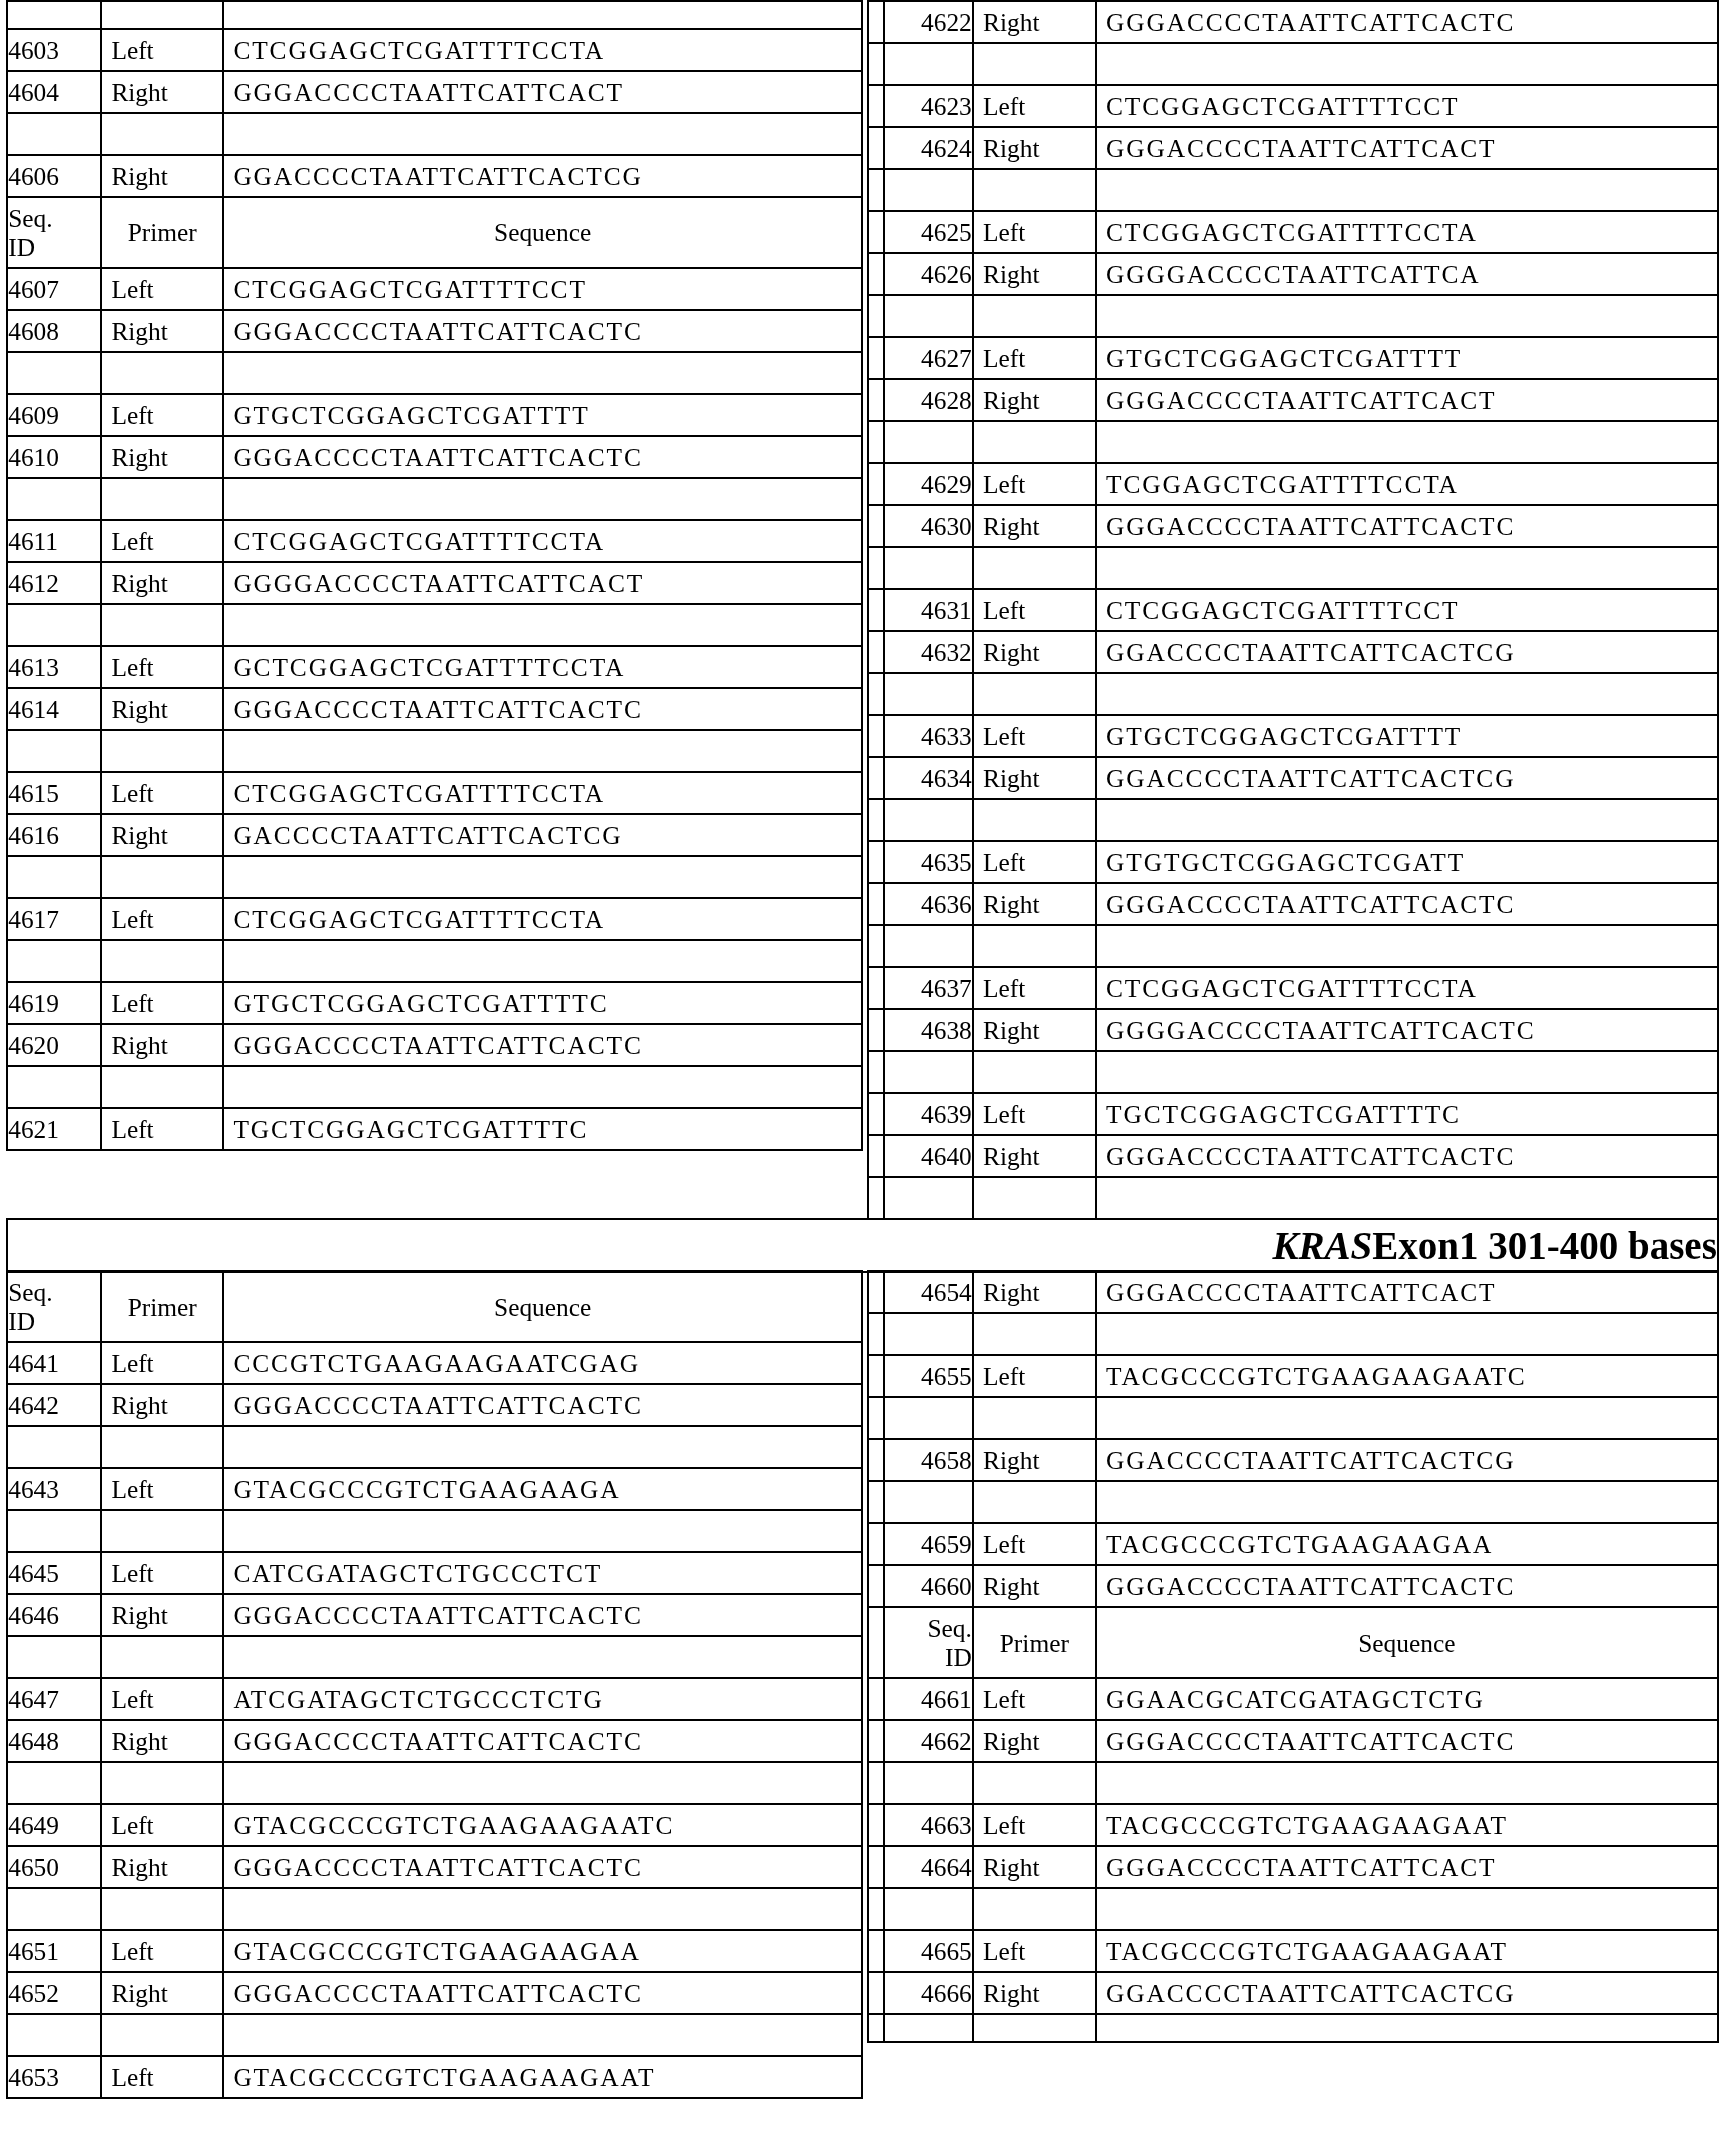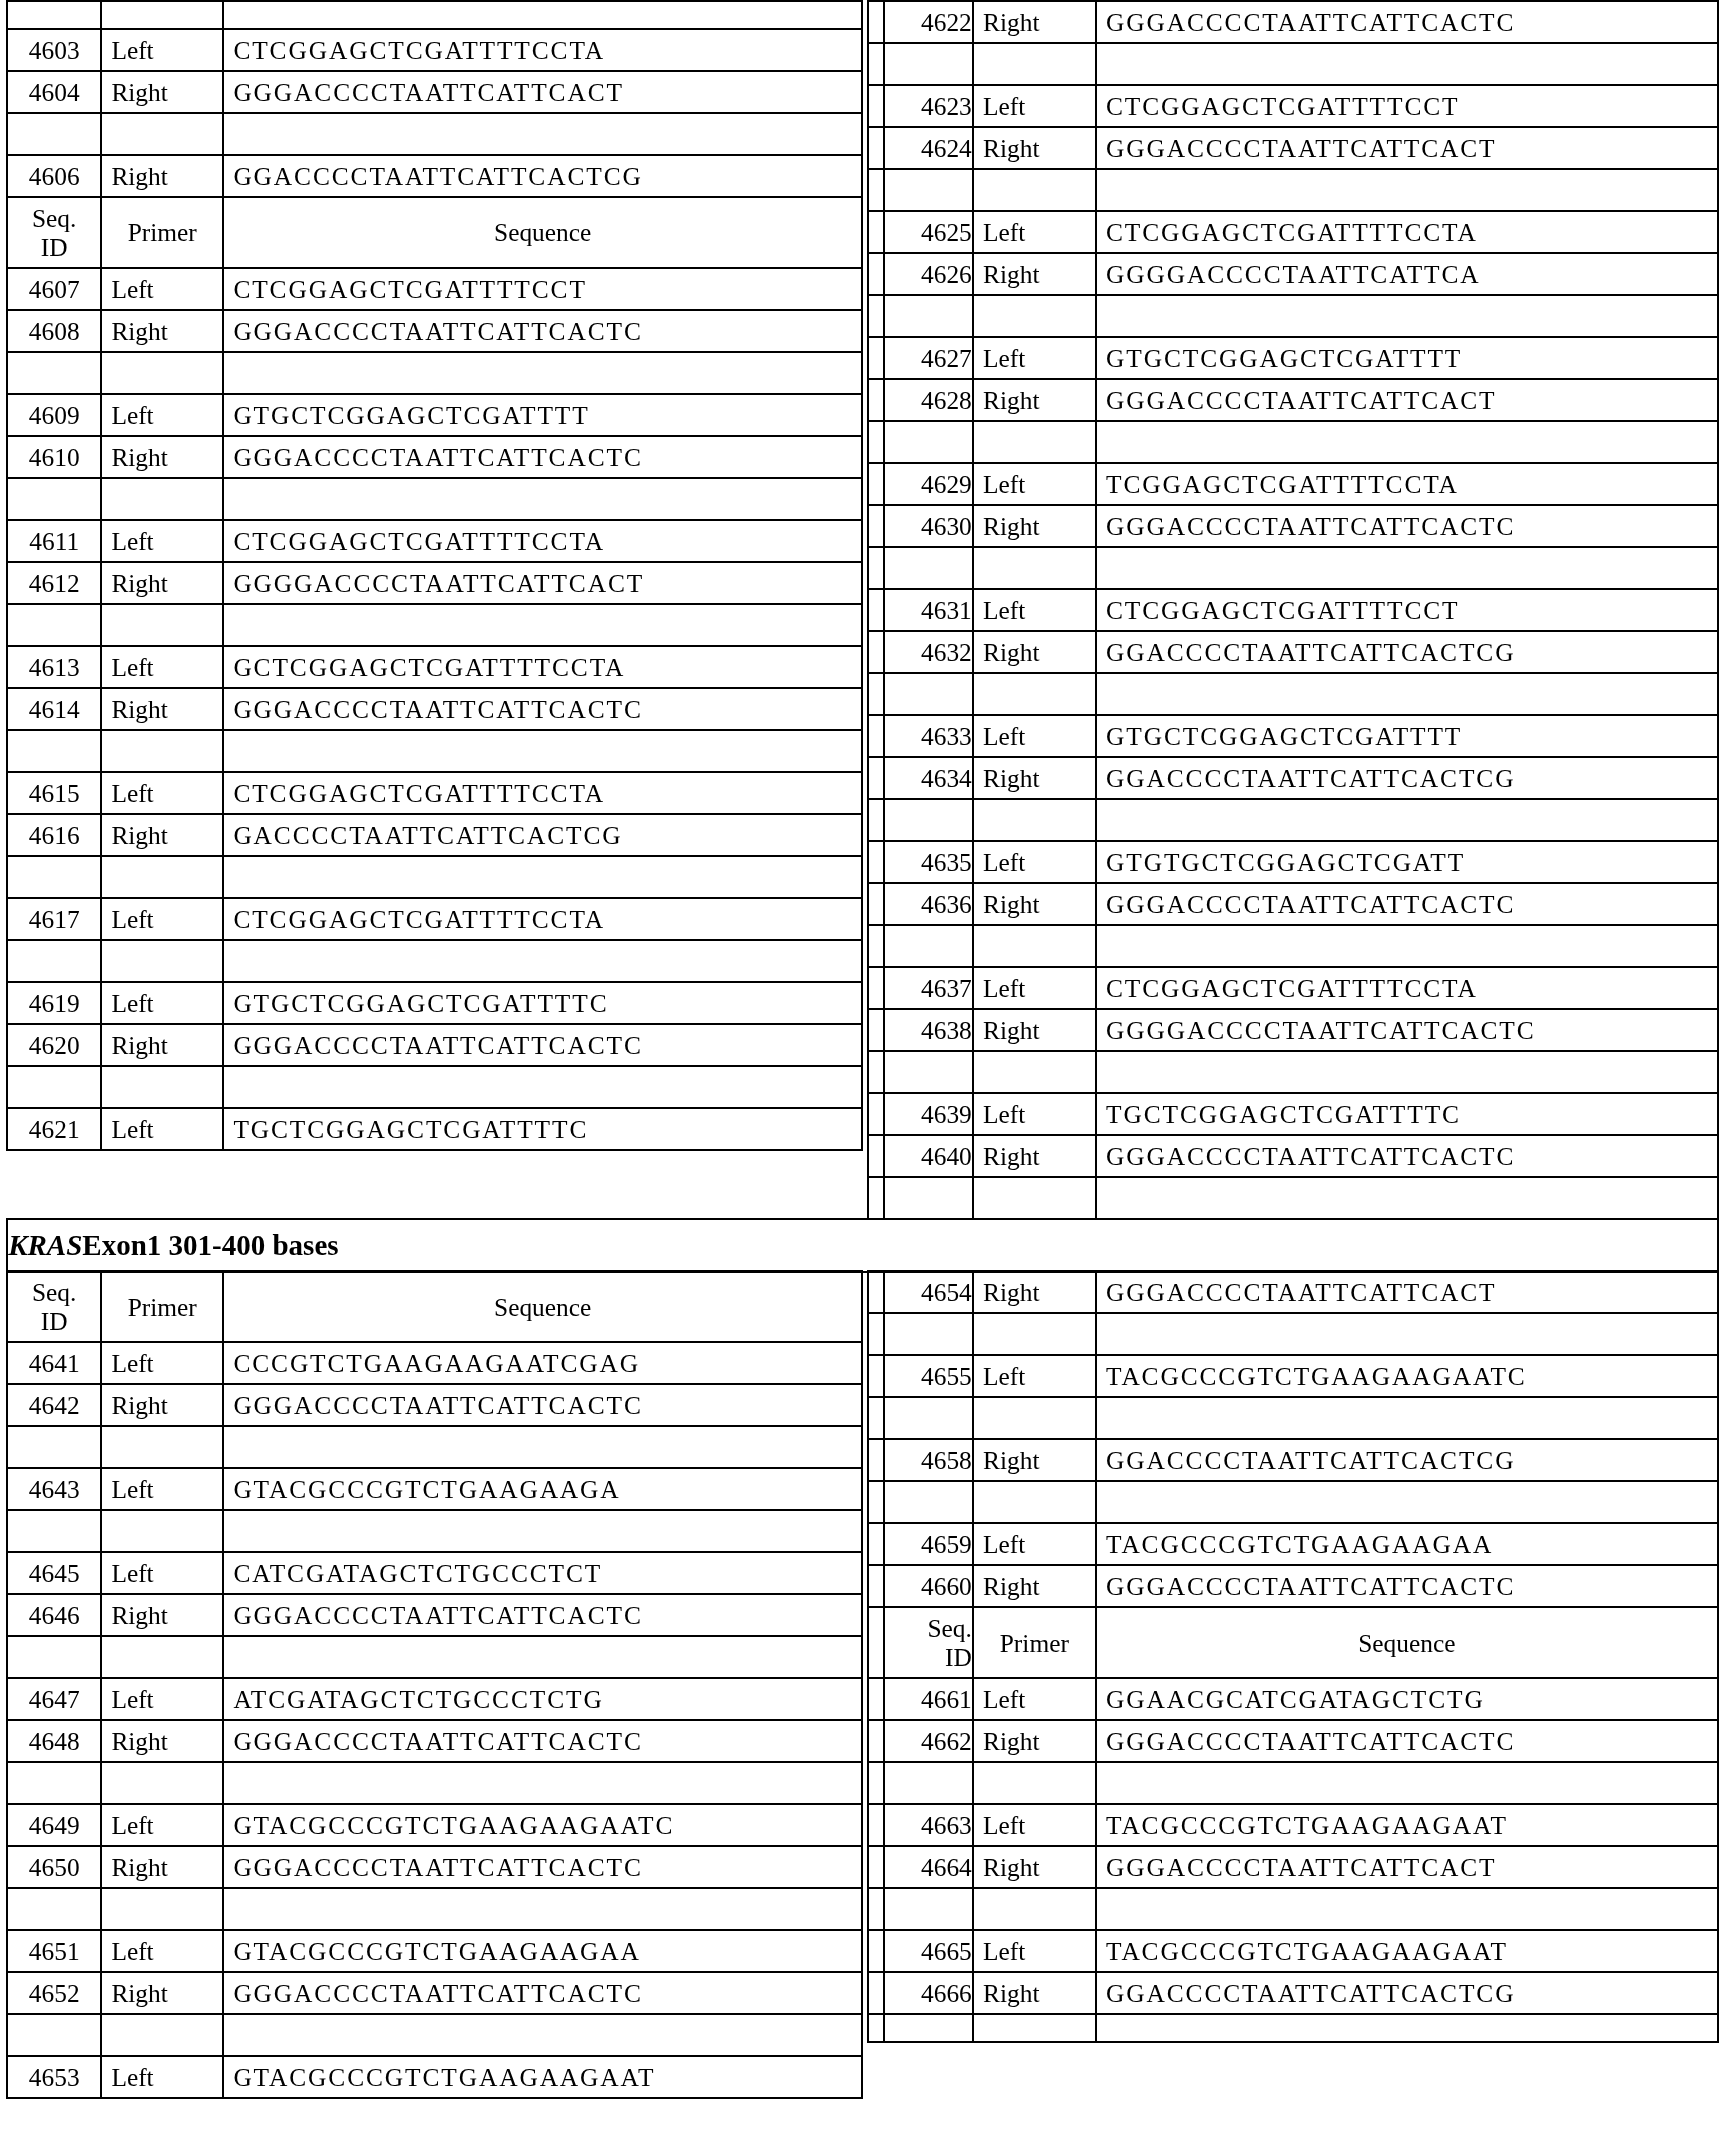--- a/index.html
+++ b/index.html
@@ -16,21 +16,21 @@
     border: 2.3px solid #000;
     box-sizing: border-box;
     height: 42px;
     font-size: 25.4px;
     padding: 0 9.2px;
     overflow: hidden;
     white-space: nowrap;
     vertical-align: middle;
   }
 
-  .left-table  .col-id     { width: 94px; text-align: center; padding: 0; }
+  .left-table  .col-id     { width: 94px; text-align: left; padding: 0; }
   .left-table  .col-primer { width: 122px; }
   .left-table  .col-seq    { width: 639px; }
 
   .right-table .col-narrow { width: 15.4px; padding: 0; }
   .right-table .col-id     { width: 89px; text-align: right; padding: 0; }
   .right-table .col-primer { width: 123px; }
   .right-table .col-seq    { width: 622px; }
 
   tr.header-row td {
     height: 71px;
@@ -40,22 +40,22 @@
     padding: 0;
   }
   .seq { letter-spacing: 1.9px; }
 
   .kras-band {
     border: 2.3px solid #000;
     margin-top: -2.3px;
     height: 51px;
     display: flex;
     align-items: center;
-    justify-content: flex-start;
-    font-size: 29px;
+    justify-content: flex-end;
+    font-size: 39px;
     font-weight: bold;
   }
   .kras-band .gene { font-style: italic; font-weight: bold; }
   .bottom-cols { margin-top: -2.3px; }
 </style>
 </head>
 <body>
 
 <div class="page">
 

